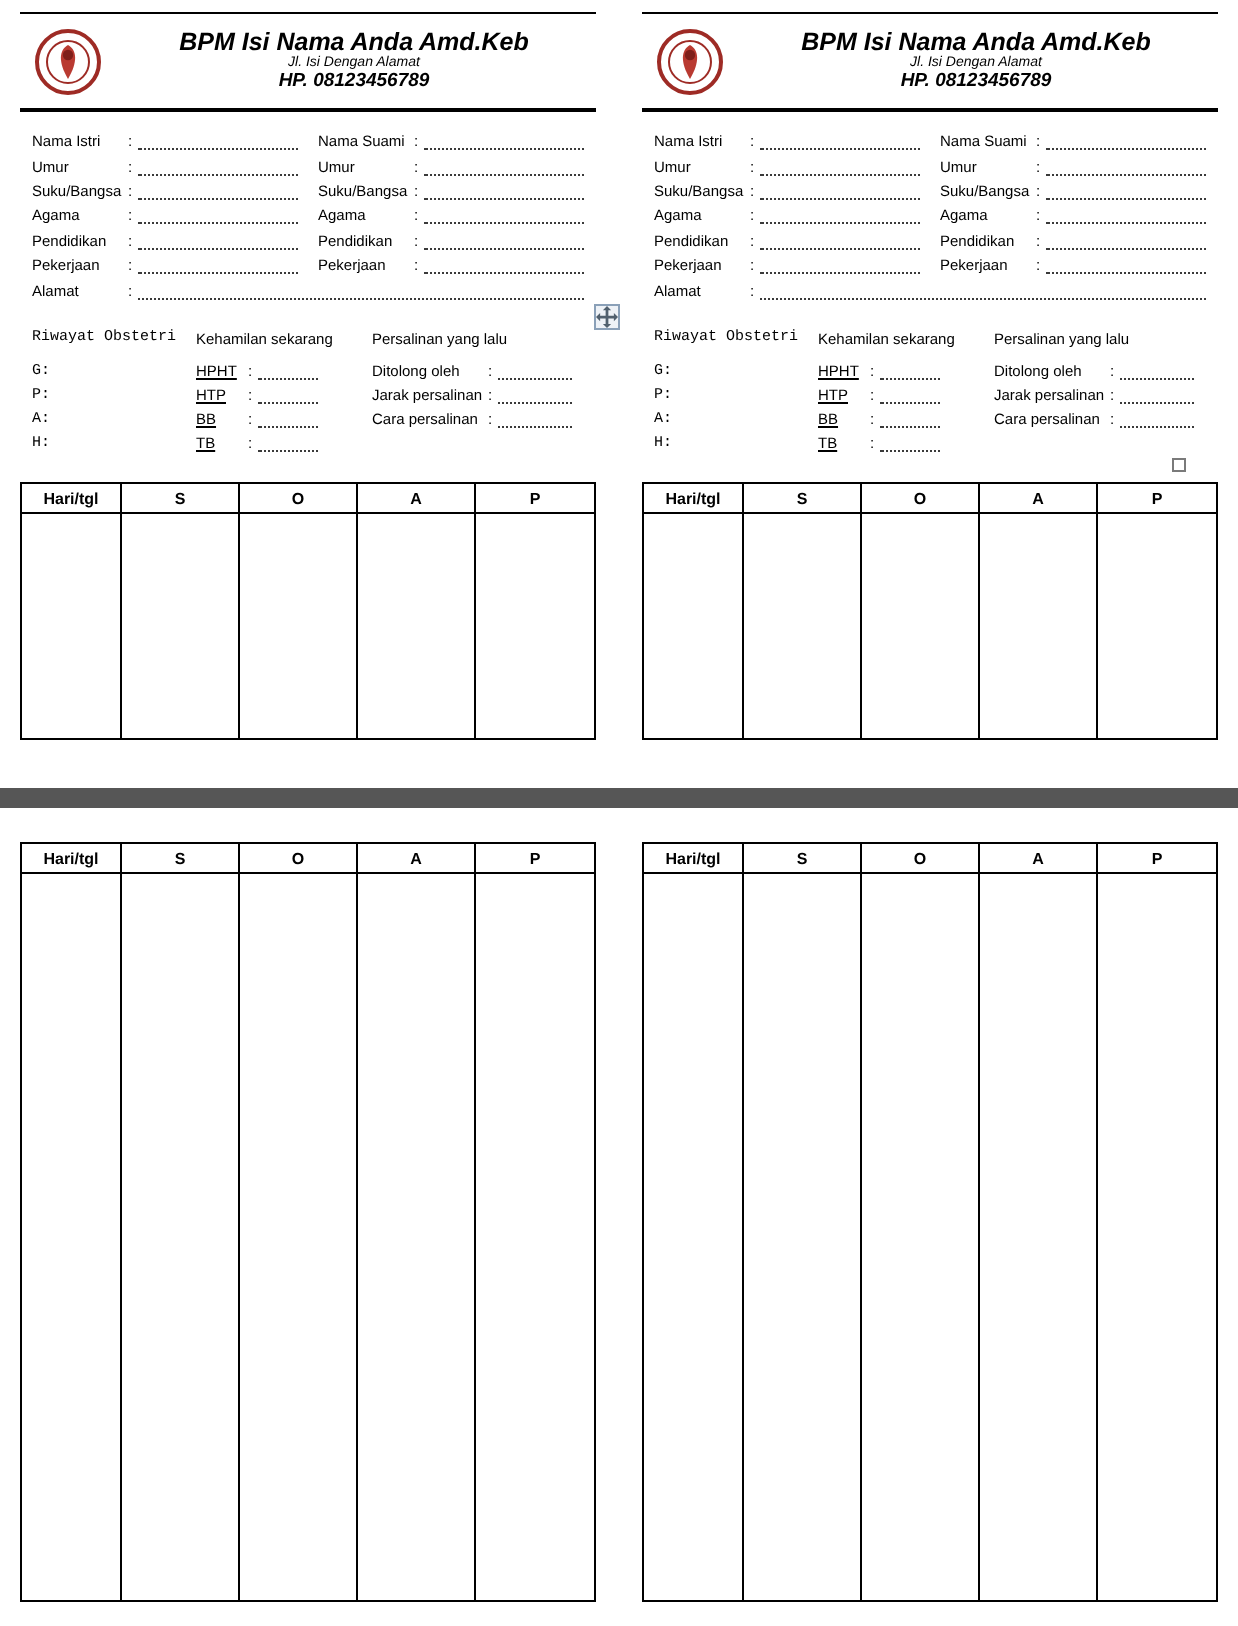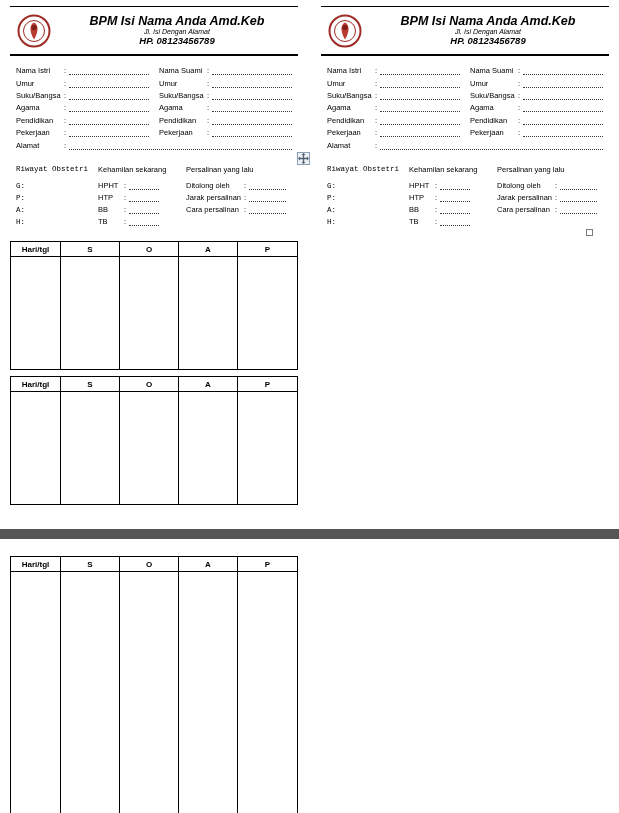--- a/index.html
+++ b/index.html
@@ -48,32 +48,31 @@
   .dots { flex: 1; border-bottom: 1px dotted #3a3a3a; height: 9px; margin-bottom: 1px; }
   .frow.alamat .fcell { padding-right: 2px; }
 
   
   .obstetri { display: flex; margin-top: 13px; padding: 0 4px 0 6px; font-size: 7.5px; }
   .ob-col1 { width: 82px; flex: 0 0 82px; font-family: Liberation Mono, monospace; }
   .ob-col2 { width: 88px; flex: 0 0 88px; }
   .ob-col3 { flex: 1; min-width: 0; }
   .ob-title { font-size: 7.5px; height: 14px; }
   .ob-item { height: 12px; display: flex; align-items: flex-end; line-height: 10px; }
-  .ob-l2 { width: 26px; flex: 0 0 26px; }
+  .ob-l2 { width: 26px; flex: 0 0 26px; text-decoration: underline; }
   .ob-l3 { width: 58px; flex: 0 0 58px; }
   .obdots2 { width: 30px; border-bottom: 1px dotted #3a3a3a; height: 9px; margin-bottom: 1px; }
   .obdots3 { flex: 1; border-bottom: 1px dotted #3a3a3a; height: 9px; margin-bottom: 1px; margin-right: 8px; }
 
   
   .tables-row {
     display: flex;
     justify-content: space-between;
-    gap: 6px;
+    gap: 22px;
     padding: 0 10px;
-    flex-direction: column;
   }
   .tables-row.top { margin-top: 14px; }
   .tables-row.bottom { margin-top: 17px; }
   .soap-table { width: 288px; border: 1px solid #000; background: #fff; }
   .thead {
     display: grid;
     grid-template-columns: 50px 1fr 1fr 1fr 1fr;
     border-bottom: 1px solid #000;
   }
   .th {

